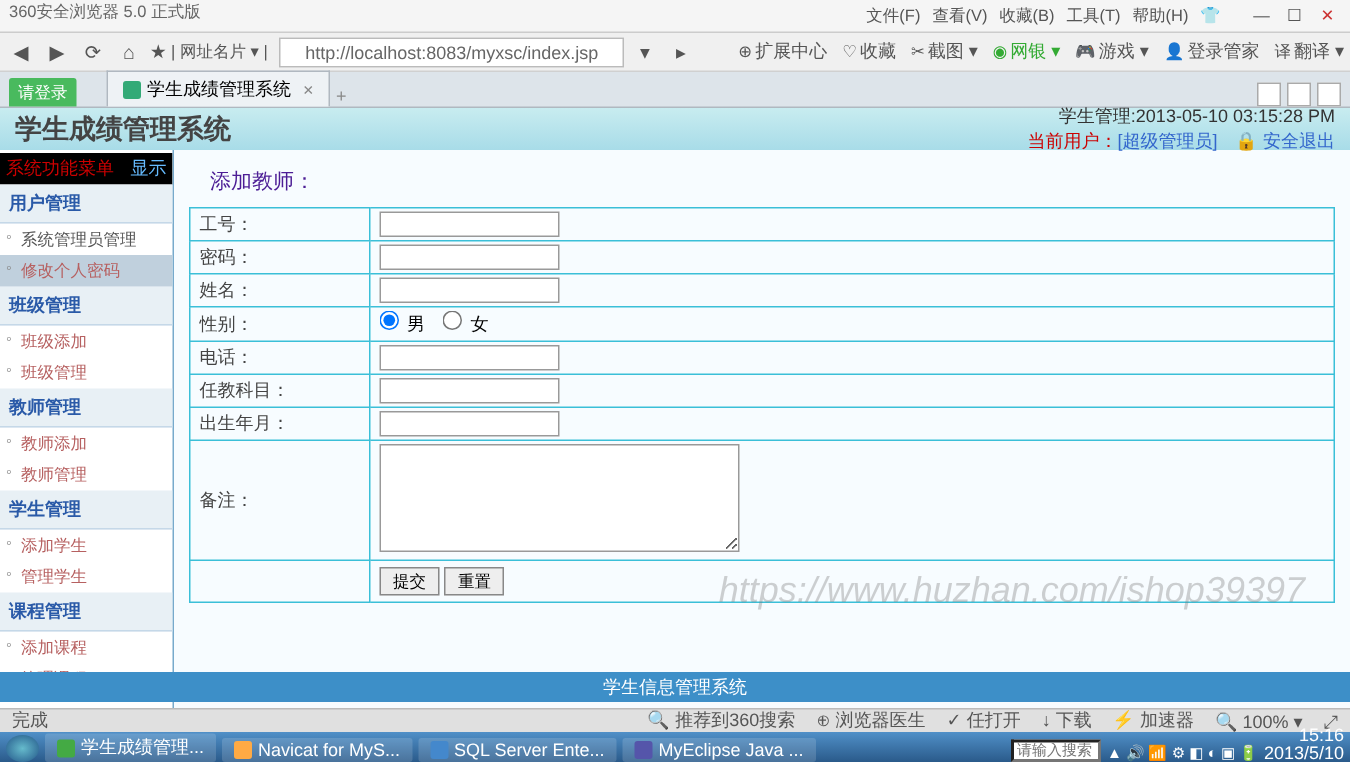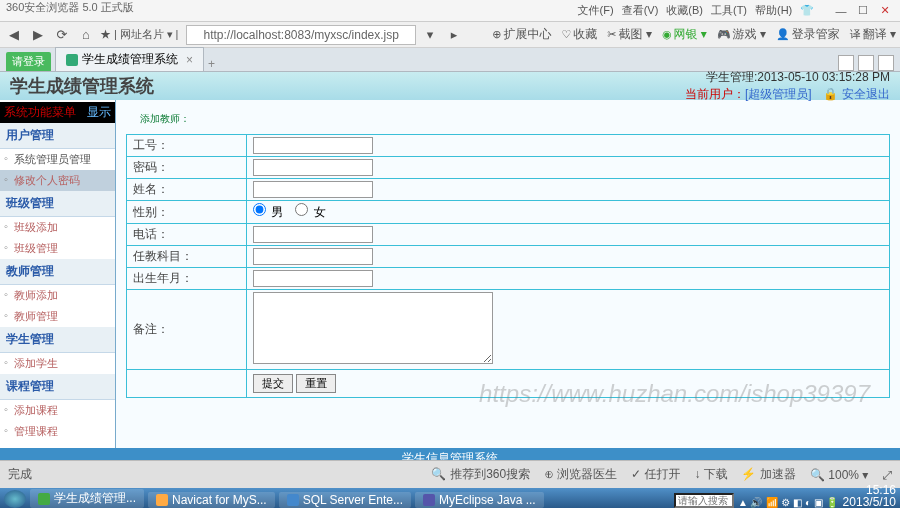--- a/index.html
+++ b/index.html
@@ -13,21 +13,21 @@
     .win-btn { width: 18px; height: 14px; display: flex; align-items: center; justify-content: center; font-size: 10px; }
     
     .toolbar1 { background: #f0f0f0; height: 26px; display: flex; align-items: center; padding: 0 4px; border-bottom: 1px solid #d0d0d0; gap: 4px; }
     .nav-btn { width: 20px; height: 20px; display: flex; align-items: center; justify-content: center; color: #555; font-size: 13px; }
     .addr-input { flex: 0 0 210px; height: 20px; background: #fff; border: 1px solid #bbb; padding: 0 16px; font-size: 11px; color: #666; display: flex; align-items: center; }
     .addr-prefix { color: #555; font-size: 11px; margin-right: 4px; }
     .toolbar-icons { display: flex; gap: 10px; margin-left: auto; align-items: center; }
     .tb-item { font-size: 11px; color: #555; display: flex; align-items: center; gap: 2px; }
     
     .tab-bar { background: #dde4ea; height: 24px; display: flex; align-items: flex-end; padding: 0 6px; border-bottom: 1px solid #b0b8c0; }
-    .tab-label-box { background: #49ba5e; color: #fff; padding: 2px 6px; font-size: 11px; margin-right: 4px; border-radius: 2px 2px 0 0; }
+    .tab-label-box { background: #49ba5e; color: #fff; padding: 2px 6px; font-size: 11px; margin-right: 20px; border-radius: 2px 2px 0 0; }
     .tab { background: #eef2f5; border: 1px solid #b0b8c0; border-bottom: none; padding: 3px 10px; font-size: 11px; display: flex; align-items: center; gap: 4px; }
     .tab-icon { width: 12px; height: 12px; background: #3a7; border-radius: 2px; }
     .tab-close { color: #888; margin-left: 4px; }
     .tab-right { margin-left: auto; display: flex; gap: 4px; }
     .sq-btn { width: 16px; height: 16px; border: 1px solid #aaa; background: #fff; }
     
     .content-area { display: flex; height: 400px; background: #fff; position: relative; }
     
     .header-band { position: absolute; top: 0; left: 0; right: 0; height: 28px; background: linear-gradient(#c8ecf0, #a8dce8); display: flex; align-items: center; padding: 0 10px; z-index: 1; }
     .sys-title { font-size: 18px; font-weight: bold; color: #444; font-family: "Microsoft YaHei", SimHei; }
@@ -38,38 +38,38 @@
     
     .sidebar { width: 116px; background: #fff; padding-top: 30px; border-right: 1px solid #7ac; overflow: hidden; }
     .sb-header { background: #000; color: #c00; font-size: 11px; padding: 2px 4px; display: flex; justify-content: space-between; }
     .sb-group-title { background: #e8f0f5; color: #2a5aa8; font-weight: bold; padding: 4px 6px; border-bottom: 1px solid #c5d8e8; font-size: 12px; }
     .sb-item { padding: 3px 6px 3px 14px; color: #555; font-size: 11px; position: relative; }
     .sb-item.active { background: #c0d0dd; color: #000; }
     .sb-item::before { content: "◦"; position: absolute; left: 4px; color: #888; }
     .sb-item.red { color: #b66060; }
     
     .main { flex: 1; padding: 36px 10px 10px 10px; background: #f7fcff; overflow: auto; }
-    .form-title { color: #15803d; font-size: 10px; margin: 4px 0 8px 14px; }
+    .form-title { color: #4c1d95; font-size: 14px; margin: 4px 0 8px 14px; }
     .form-table { width: 100%; border-collapse: collapse; }
     .form-table td { border: 1px solid #3bbfd8; padding: 2px 6px; height: 20px; }
     .form-table td.lbl { width: 120px; color: #444; }
     .form-table input[type=text] { border: 1px solid #999; height: 17px; width: 120px; background: #fff; }
     .radio-grp { display: flex; gap: 12px; align-items: center; }
     .radio-grp input { margin-right: 2px; }
     .memo-cell { height: 80px; vertical-align: middle; }
     .memo-cell textarea { border: 1px solid #999; width: 240px; height: 72px; }
     .btn-row td { padding: 4px 6px; }
     .form-btn { border: 1px solid #888; background: #eee; padding: 1px 8px; font-size: 11px; }
     
     .watermark { position: absolute; bottom: 100px; right: 30px; font-size: 24px; color: rgba(120,120,120,0.35); font-style: italic; font-family: Arial; pointer-events: none; z-index: 5; }
     
     .bottom-status { position: absolute; bottom: 40px; left: 0; right: 0; height: 20px; background: #3d8fc8; color: #fff; display: flex; align-items: center; padding: 0 8px; font-size: 11px; }
     .bottom-status .bs-center { margin: 0 auto; font-family: Liberation Serif, serif; }
     
-    .browser-status { position: absolute; bottom: 20px; left: 0; right: 0; height: 28px; background: #e0e0e0; border-top: 1px solid #bbb; display: flex; align-items: center; padding: 0 8px; gap: 14px; font-size: 11px; color: #555; }
+    .browser-status { position: absolute; bottom: 20px; left: 0; right: 0; height: 16px; background: #e0e0e0; border-top: 1px solid #bbb; display: flex; align-items: center; padding: 0 8px; gap: 14px; font-size: 11px; color: #555; }
     .bs-right { margin-left: auto; display: flex; gap: 14px; align-items: center; }
     
     .taskbar { position: absolute; bottom: 0; left: 0; right: 0; height: 20px; background: linear-gradient(#5090c8, #2a5a8a); display: flex; align-items: flex-end; padding: 0 4px; gap: 4px; }
     .start-btn { width: 22px; height: 18px; background: radial-gradient(#6bc,#258); border-radius: 50%; }
     .task-item { background: rgba(255,255,255,0.15); color: #fff; padding: 1px 8px; font-size: 10px; border-radius: 2px; display: flex; align-items: center; gap: 4px; }
     .task-icon { width: 12px; height: 12px; background: #fa4; border-radius: 2px; }
     .task-search { margin-left: auto; background: #fff; width: 60px; height: 15px; font-size: 10px; padding: 0 2px; color: #888; }
     .tray { display: flex; gap: 3px; color: #fff; font-size: 10px; align-items: center; }
     .clock { color: #fff; font-size: 10px; text-align: right; line-height: 1; }
   </style>
@@ -149,20 +149,21 @@
         <div class="sb-item">系统管理员管理</div>
         <div class="sb-item red active">修改个人密码</div>
         <div class="sb-group-title">班级管理</div>
         <div class="sb-item red">班级添加</div>
         <div class="sb-item red">班级管理</div>
         <div class="sb-group-title">教师管理</div>
         <div class="sb-item red">教师添加</div>
         <div class="sb-item red">教师管理</div>
         <div class="sb-group-title">学生管理</div>
         <div class="sb-item red">添加学生</div>
+        <div class="sb-item red">管理学生</div>
         <div class="sb-group-title">课程管理</div>
         <div class="sb-item red">添加课程</div>
         <div class="sb-item red">管理课程</div>
       </div>
   </div>
 
   <div class="main">
     <div class="form-title">添加教师：</div>
     <table class="form-table">
       <tbody>

